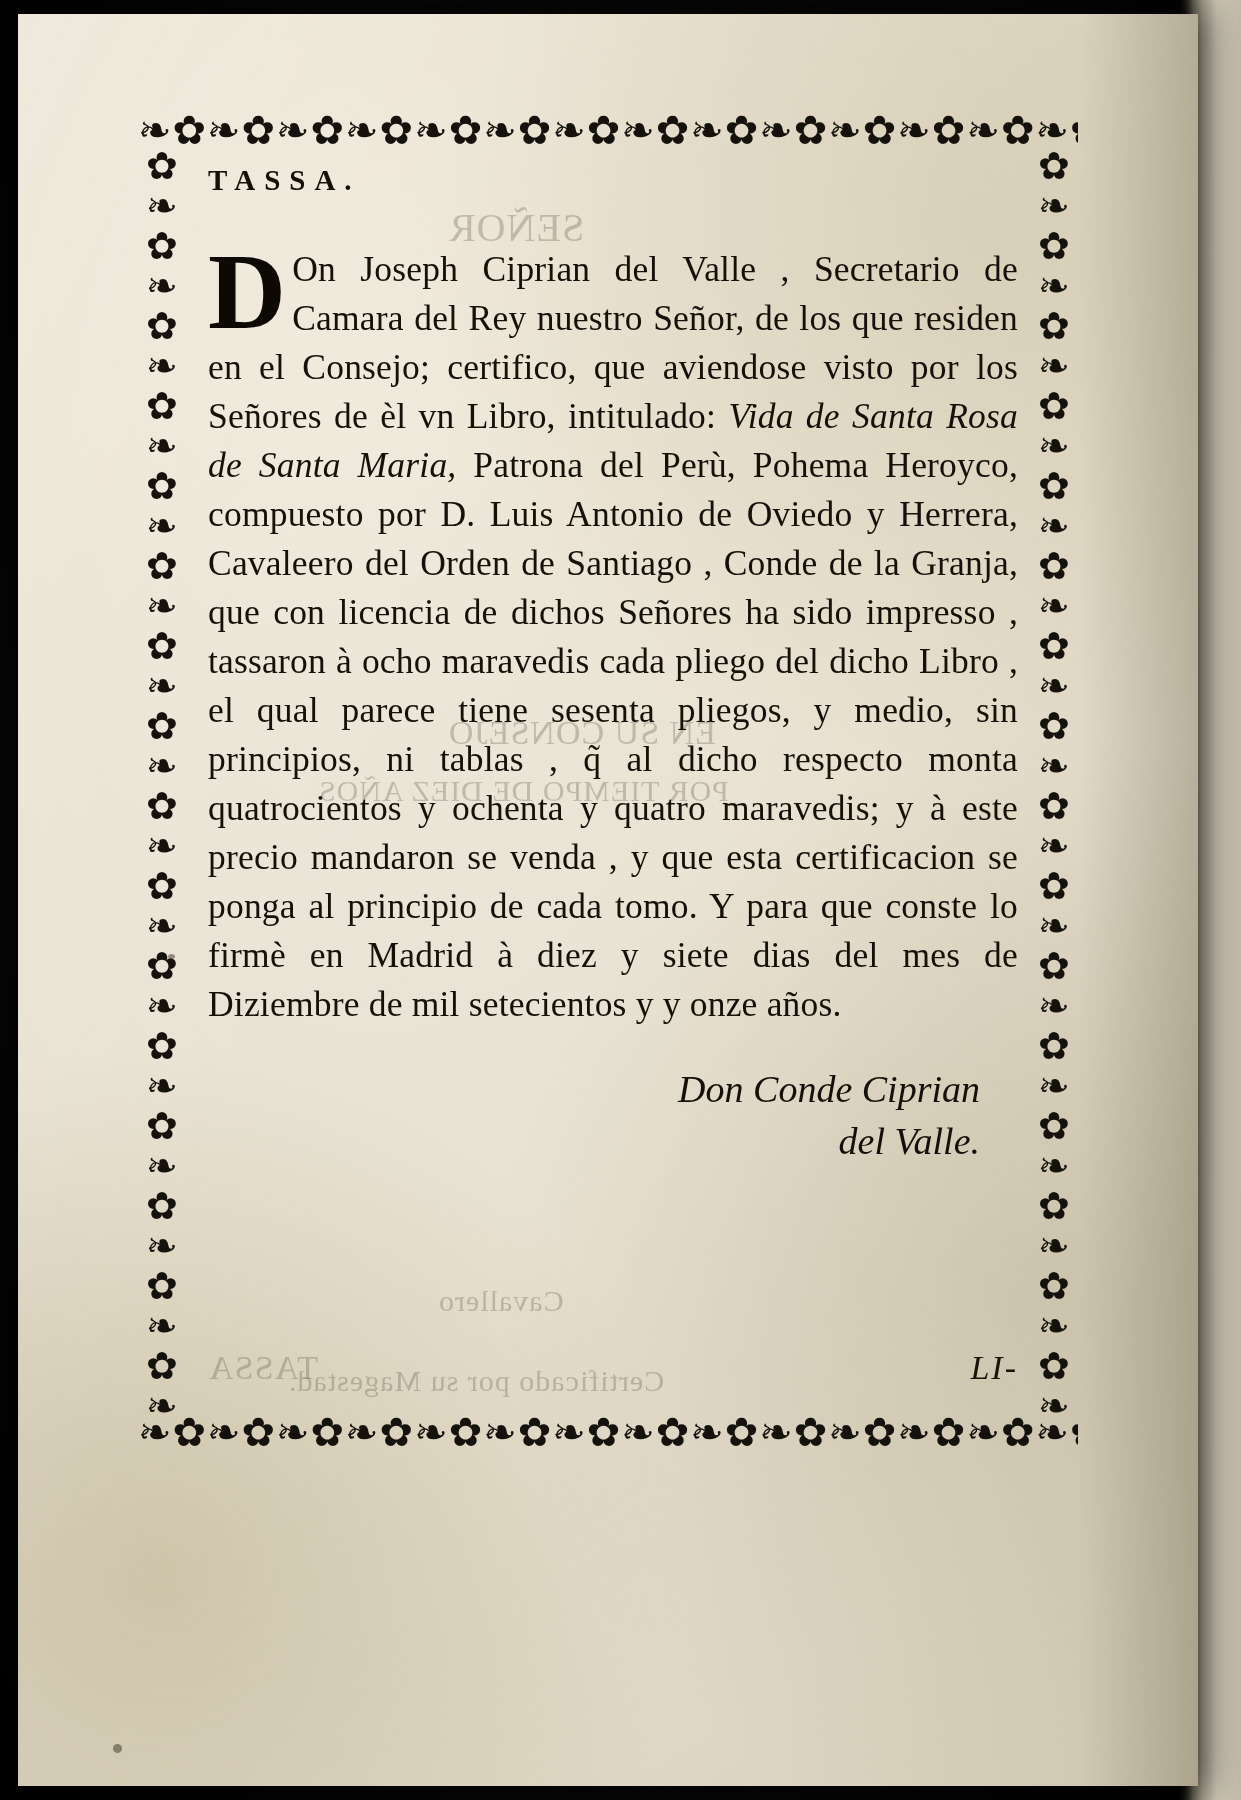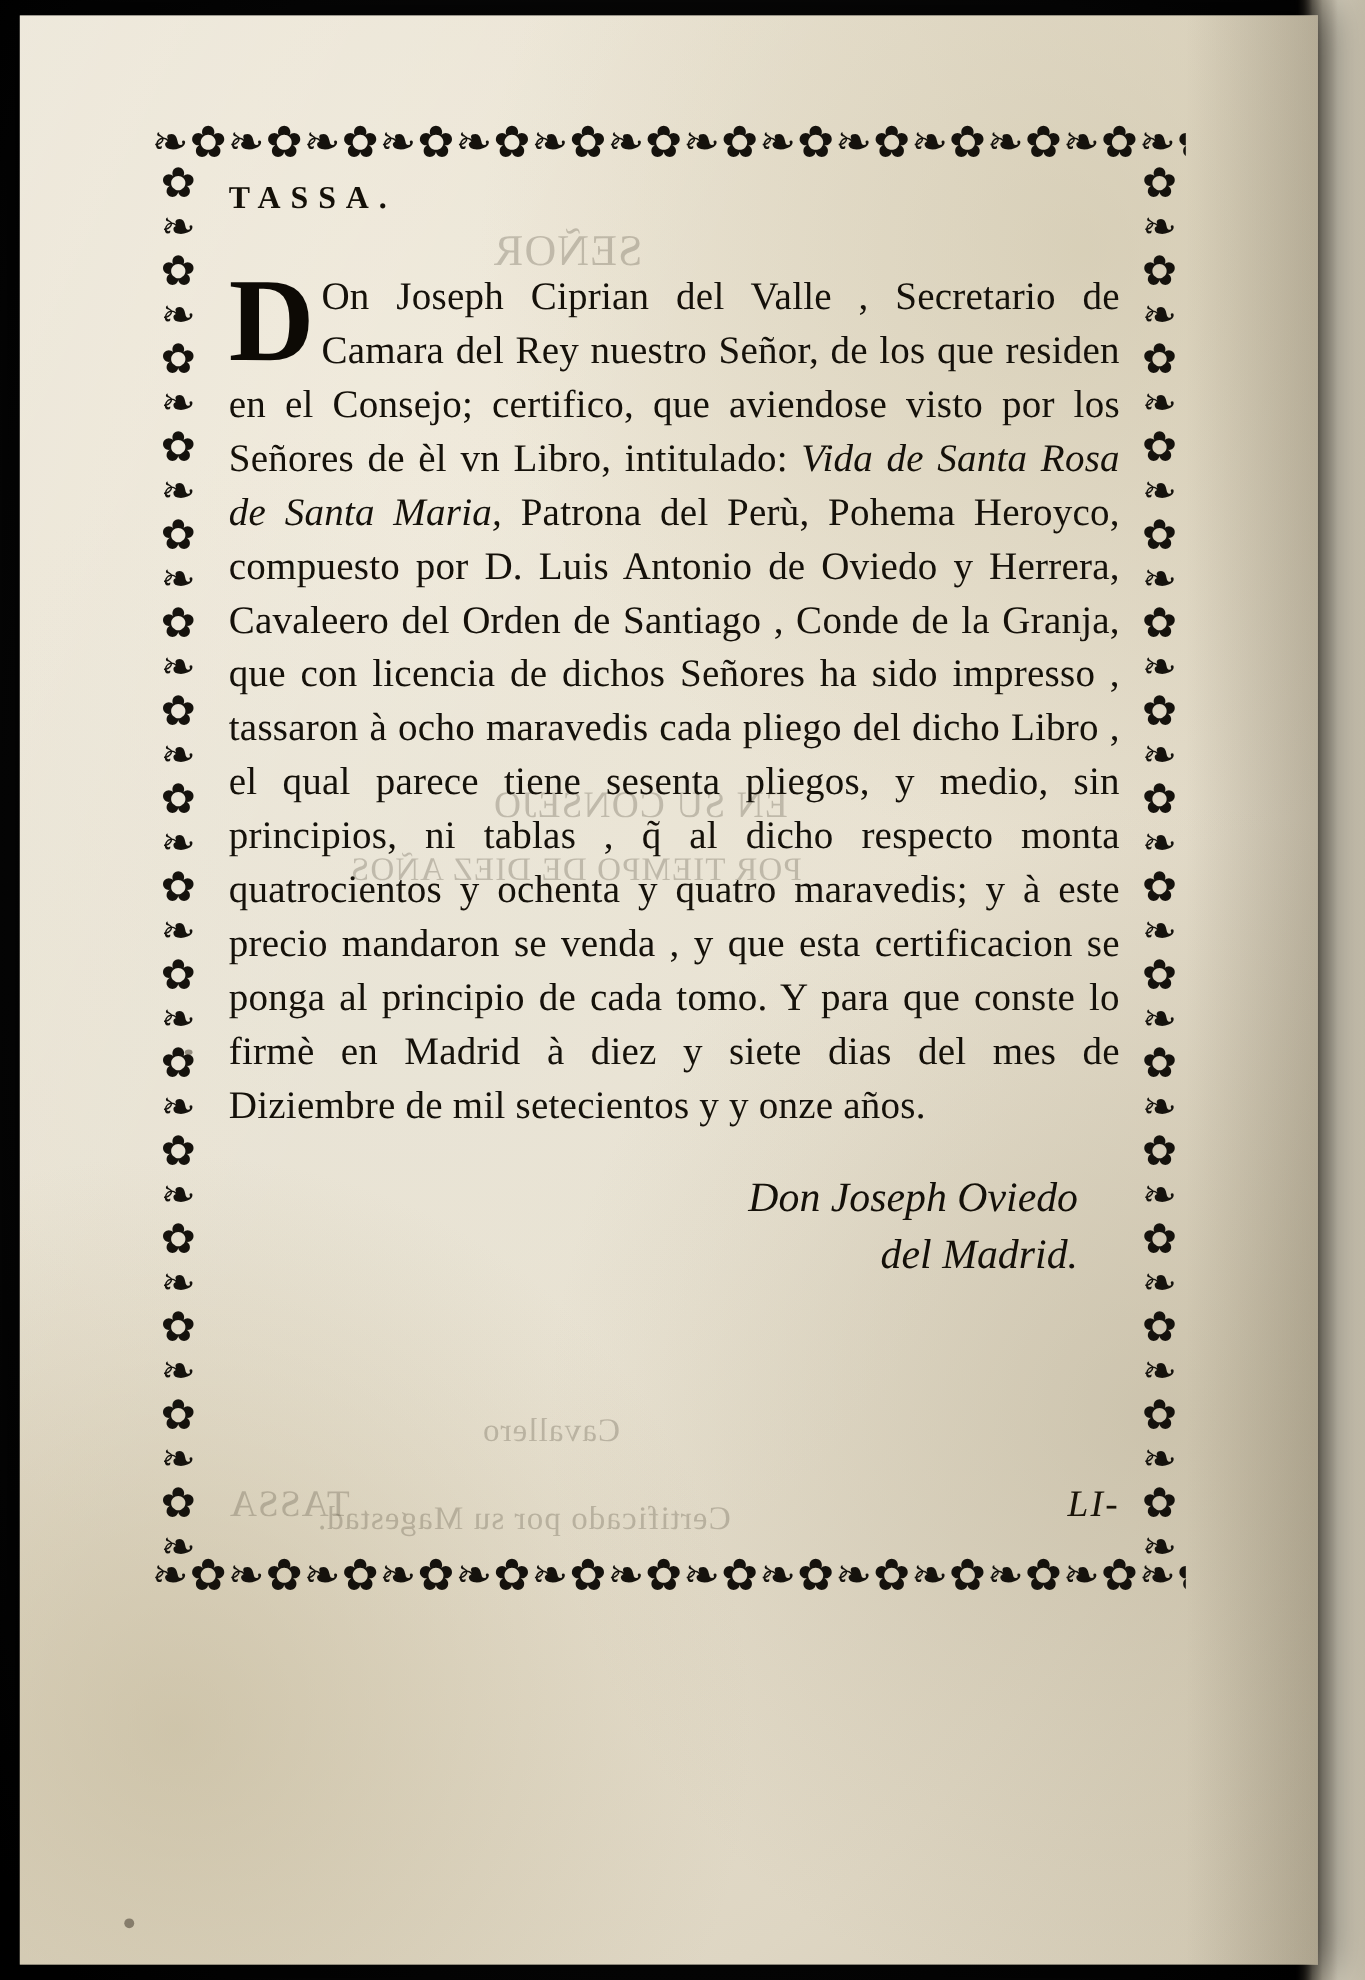--- a/index.html
+++ b/index.html
@@ -230,22 +230,22 @@
     <div class="textblock">
       <h1 class="doc-title">TASSA.</h1>
 
       <div class="body-text">
         <p>
           <span class="dropcap">D</span><span>On Joseph Ciprian del Valle , Secretario de Camara del Rey nuestro Señor, de los que residen en el Consejo; certifico, que aviendose visto por los Señores de èl vn Libro, intitulado: </span><span class="ital">Vida de Santa Rosa de Santa Maria,</span><span> Patrona del Perù, Pohema Heroyco, compuesto por D. Luis Antonio de Oviedo y Herrera, Cavaleero del Orden de Santiago , Conde de la Granja, que con licencia de dichos Señores ha sido impresso , tassaron à ocho maravedis cada pliego del dicho Libro , el qual parece tiene sesenta pliegos, y medio, sin principios, ni tablas , q̃ al dicho respecto monta quatrocientos y ochenta y quatro maravedis; y à este precio mandaron se venda , y que esta certificacion se ponga al principio de cada tomo. Y para que conste lo firmè en Madrid à diez y siete dias del mes de Diziembre de mil setecientos y y onze años.</span>
         </p>
       </div>
 
       <div class="signature">
-        <div>Don  Joseph Oviedo</div>
-        <div>del Madrid.</div>
+        <div>Don  Conde Ciprian</div>
+        <div>del Valle.</div>
       </div>
     </div>
 
     <div class="footline">
       <span class="catchword ghost" style="position:static; transform:scaleX(-1); display:inline-block;">TASSA</span>
       <span class="signature-mark">LI-</span>
     </div>
 
     <div class="speck" style="left:150px; top:940px; width:7px; height:5px;"></div>
     <div class="speck" style="left:95px;  top:1730px; width:9px; height:9px;"></div>

